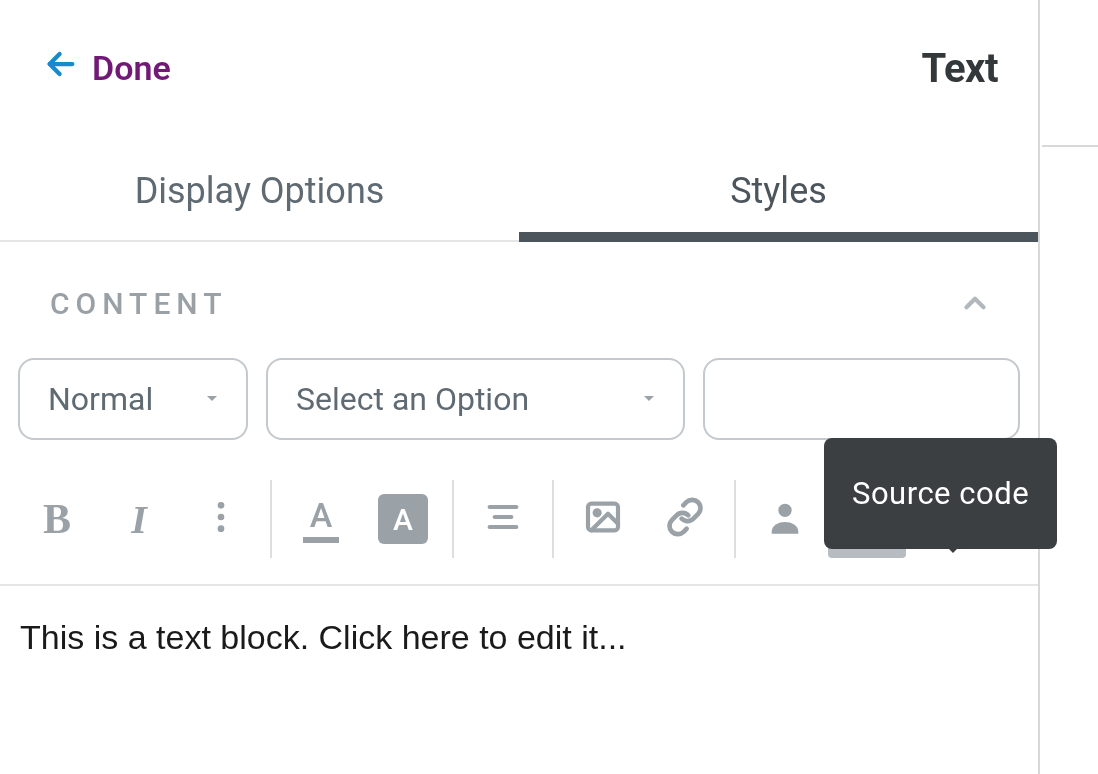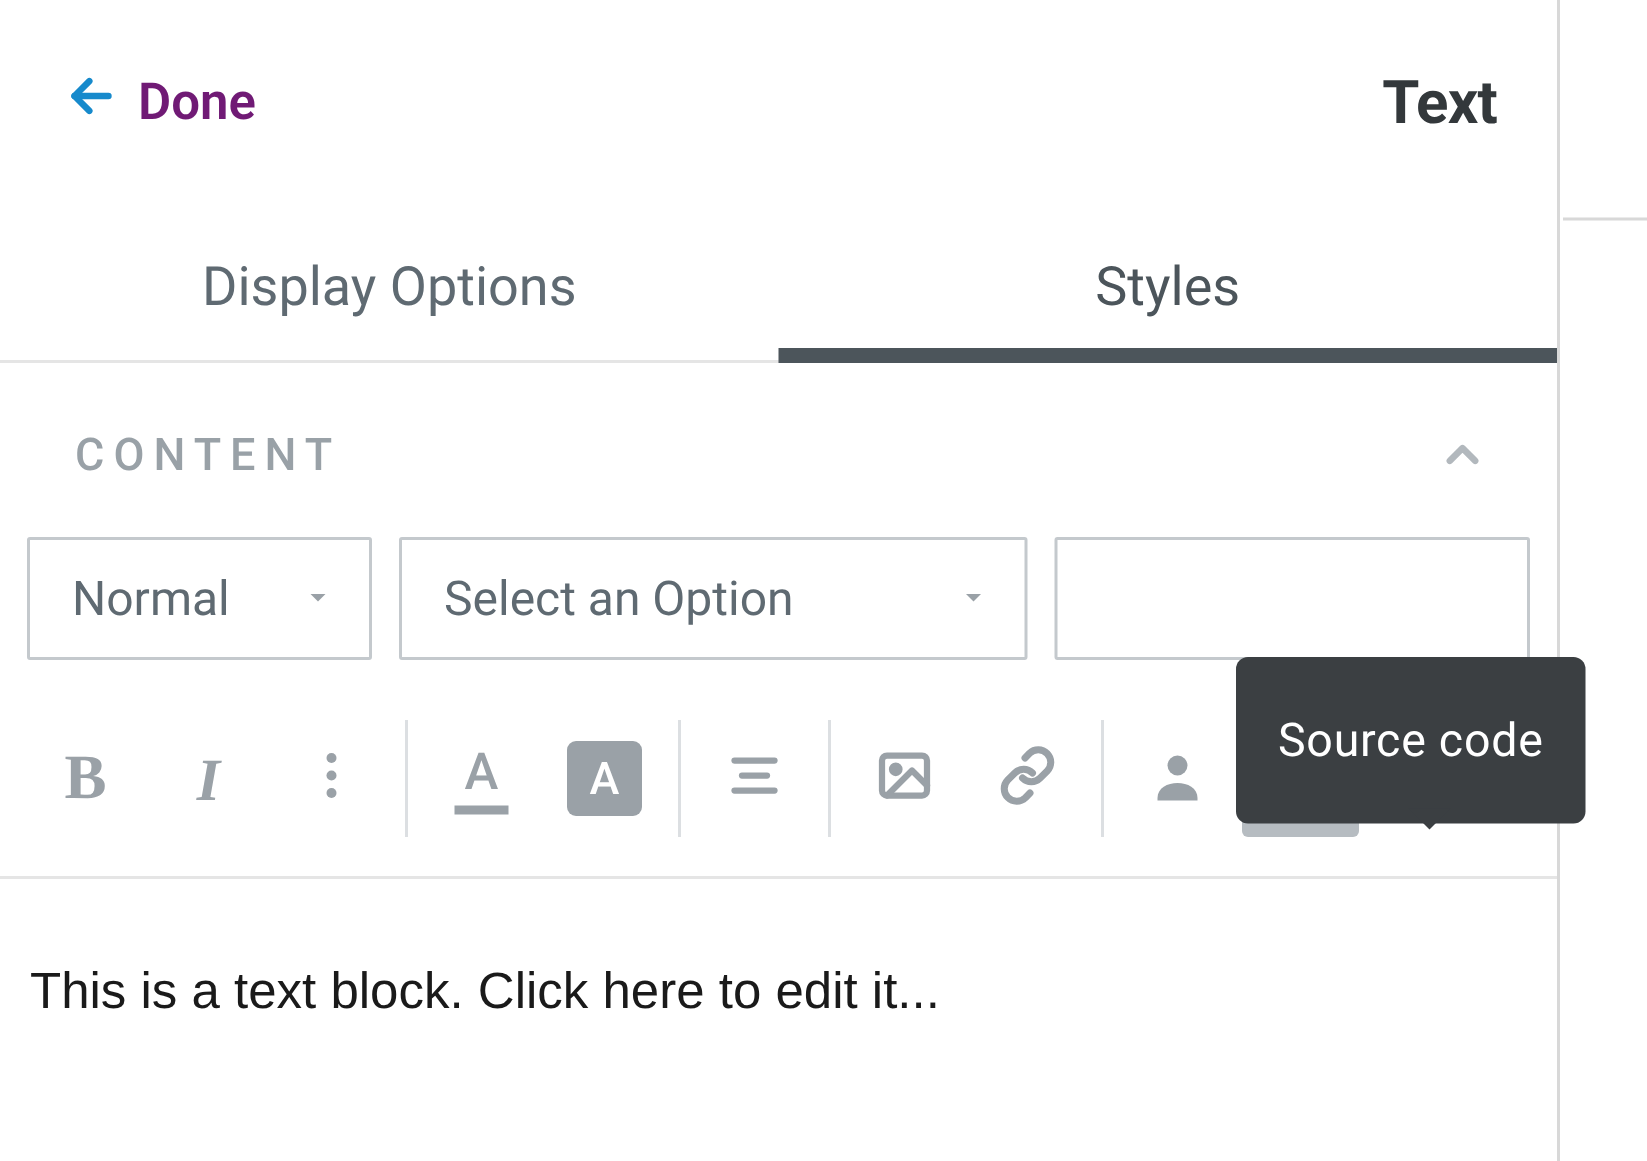--- a/index.html
+++ b/index.html
@@ -97,21 +97,21 @@
   .chevron svg { width: 34px; height: 34px; color: #b2b8bd; }
 
   
   .selects-row {
     display: flex;
     gap: 18px;
     padding: 0 18px;
   }
   .select {
     border: 2px solid #c4c9cd;
-    border-radius: 2px;
+    border-radius: 16px;
     height: 82px;
     display: flex;
     align-items: center;
     justify-content: space-between;
     padding: 0 22px 0 28px;
     font-size: 32px;
     color: #5f6a72;
     background: #fff;
     cursor: pointer;
   }
@@ -171,25 +171,24 @@
     content: "";
     position: absolute;
     bottom: -18px;
     right: 90px;
     border: 14px solid transparent;
     border-top-color: #3b3f42;
   }
 
   
   .editor {
-    padding: 44px 20px;
+    padding: 32px 20px;
     font-size: 34px;
     color: #1a1a1a;
     font-family: Helvetica, Arial, sans-serif;
-    margin-top: 12px;
   }
 </style>
 </head>
 <body>
 
 <div class="panel">
 
   <div class="header">
     <div class="back">
       <span>

